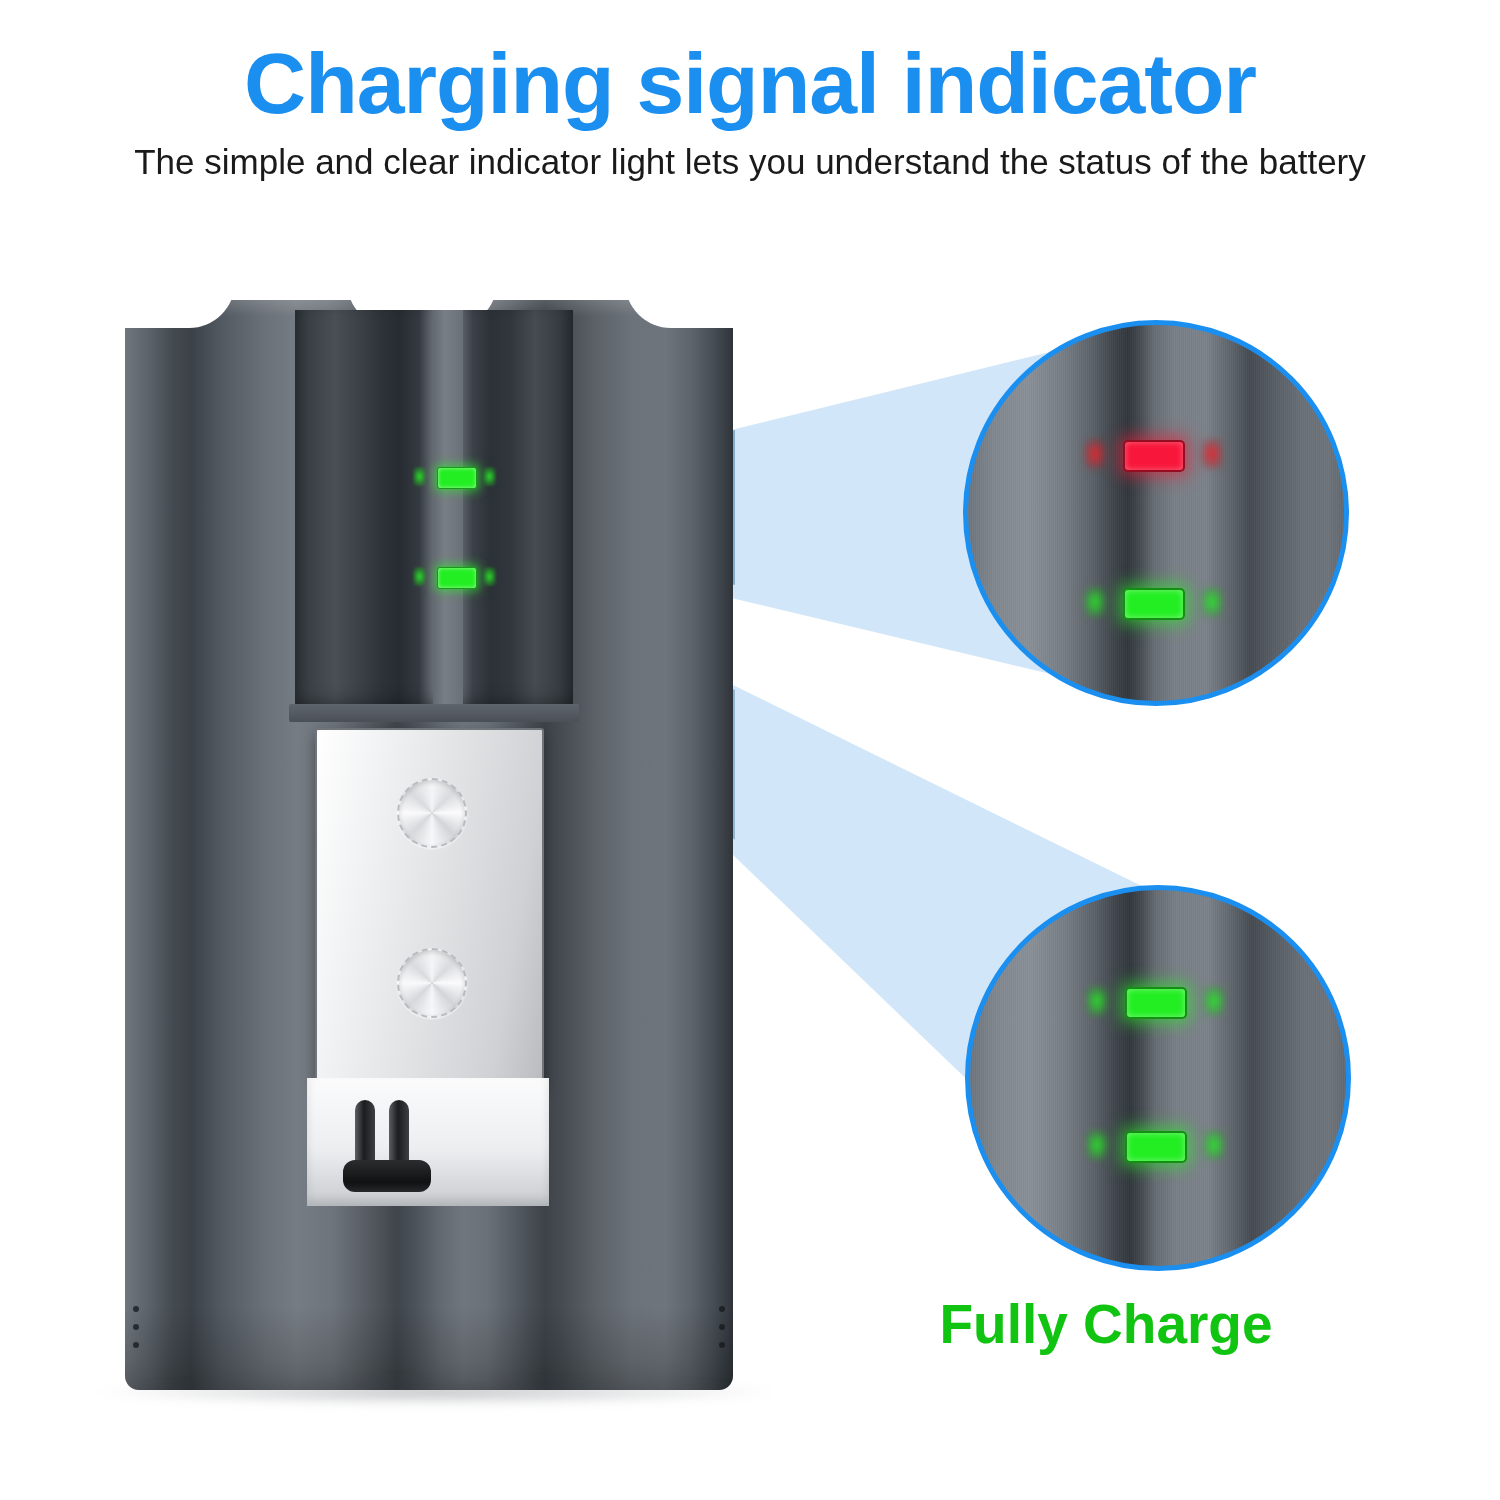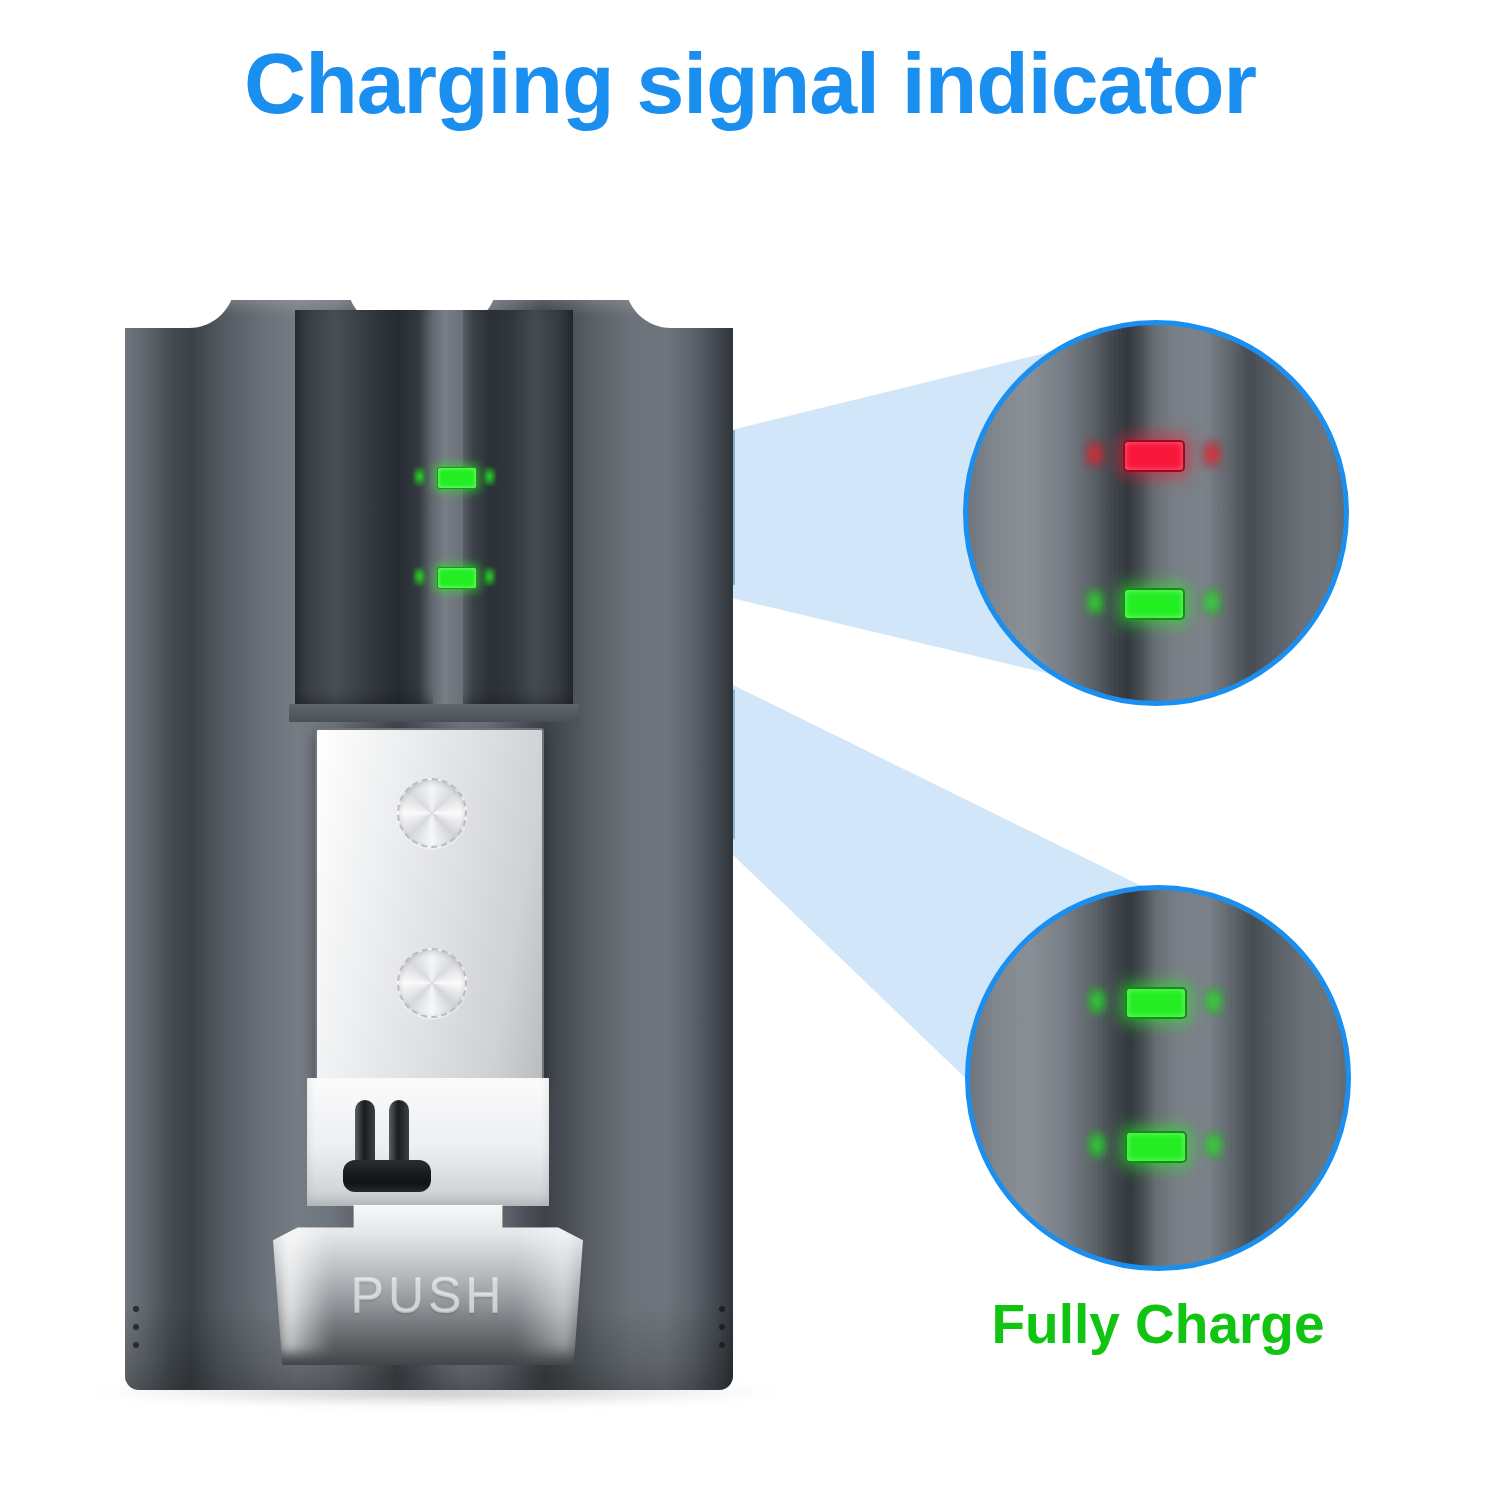--- a/index.html
+++ b/index.html
@@ -350,20 +350,21 @@
     font-size: 55px;
     white-space: nowrap;
   }
 </style>
 </head>
 <body>
 
 <div id="page">
 
   <div class="hdr-title">Charging signal indicator</div>
+  <div class="hdr-sub">The simple and clear indicator light lets you understand the status of the battery</div>
 
   <svg class="beams" width="1500" height="1500" viewBox="0 0 1500 1500">
 
     <polygon points="445,500 1160,325 1160,700 445,530" fill="#CFE5F8" opacity="0.95"></polygon>
 
     <polygon points="448,545 1160,895 1160,1265 452,585" fill="#CFE5F8" opacity="0.95"></polygon>
 
     <polygon points="445,500 735,430 735,585 445,530" fill="#3F7FA8" opacity="0.55"></polygon>
     <polygon points="448,545 735,690 735,840 452,585" fill="#3F7FA8" opacity="0.45"></polygon>
   </svg>
@@ -396,25 +397,20 @@
       <div class="pad p2"></div>
     </div>
 
     <div class="bay"></div>
     <div class="prong-wrap">
       <div class="prong a"></div>
       <div class="prong b"></div>
       <div class="prong-base"></div>
     </div>
 
-    <div class="push-tab">
-      <div class="push-gloss"></div>
-      <div class="push-gloss2"></div>
-      <div class="push-text">PUSH</div>
-    </div>
 
     <div class="base-shade"></div>
     <div class="vents" style="left:8px; top:1006px;">
       <div class="vent"></div>
       <div class="vent"></div>
       <div class="vent"></div>
     </div>
     <div class="vents" style="left:594px; top:1006px;">
       <div class="vent"></div>
       <div class="vent"></div>
@@ -435,15 +431,15 @@
 
   <div class="callout" style="left:965px; top:885px;">
     <div class="callout-grain"></div>
     <div class="c-dot green" style="left:116px; top:96px;"></div>
     <div class="c-led green" style="left:155px; top:97px;"></div>
     <div class="c-dot green" style="left:233px; top:96px;"></div>
     <div class="c-dot green" style="left:116px; top:240px;"></div>
     <div class="c-led green" style="left:155px; top:241px;"></div>
     <div class="c-dot green" style="left:233px; top:240px;"></div>
   </div>
-  <div class="callout-label" style="left:908px; top:1292px; color:#12C412;">Fully Charge</div>
+  <div class="callout-label" style="left:856px; top:1292px; color:#12C412;">Fully Charge</div>
 
 </div>
 
 </body></html>

